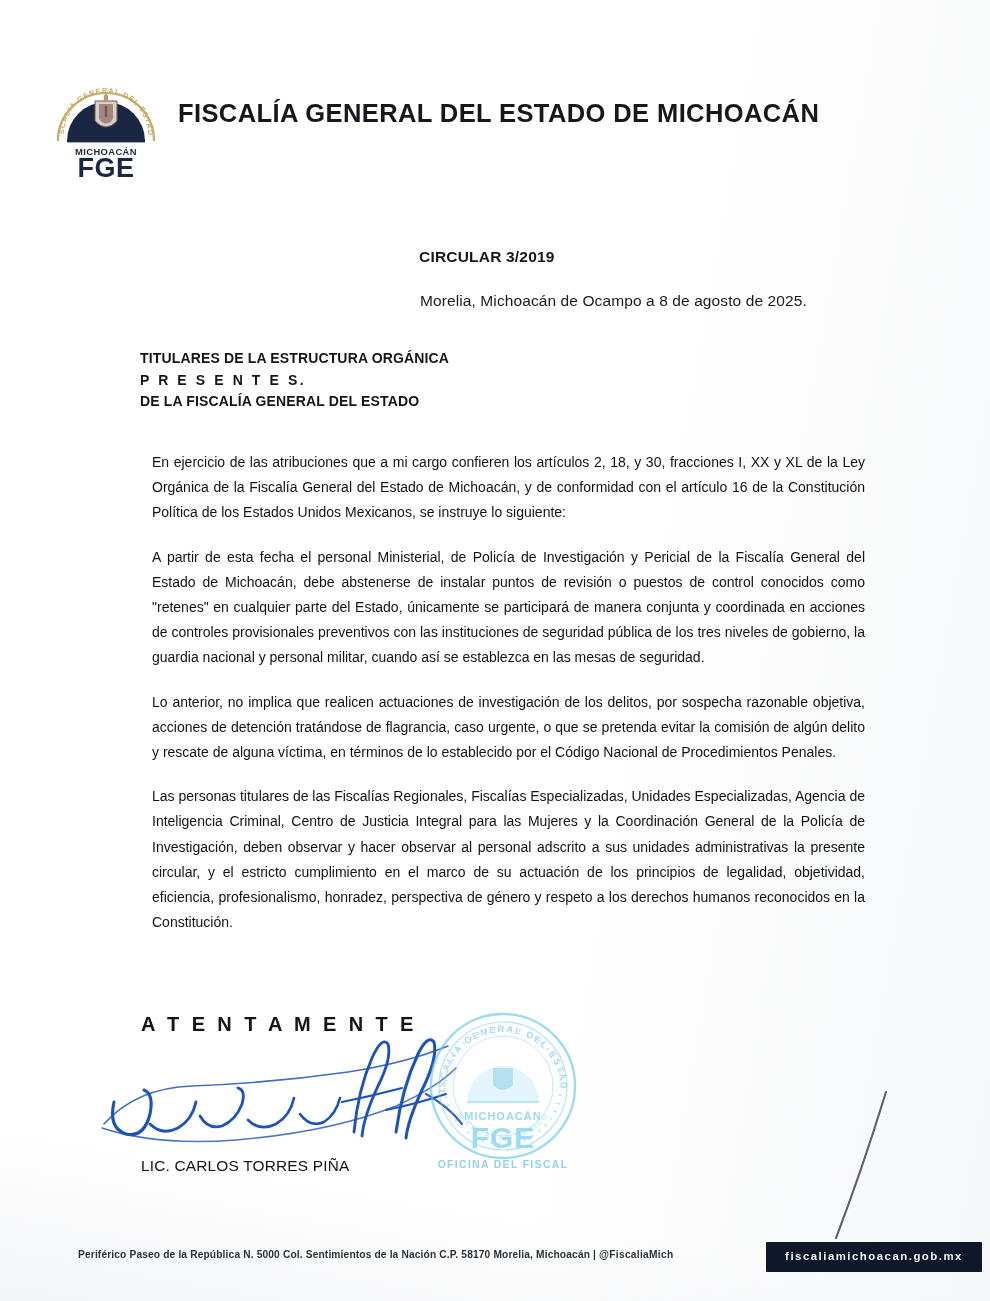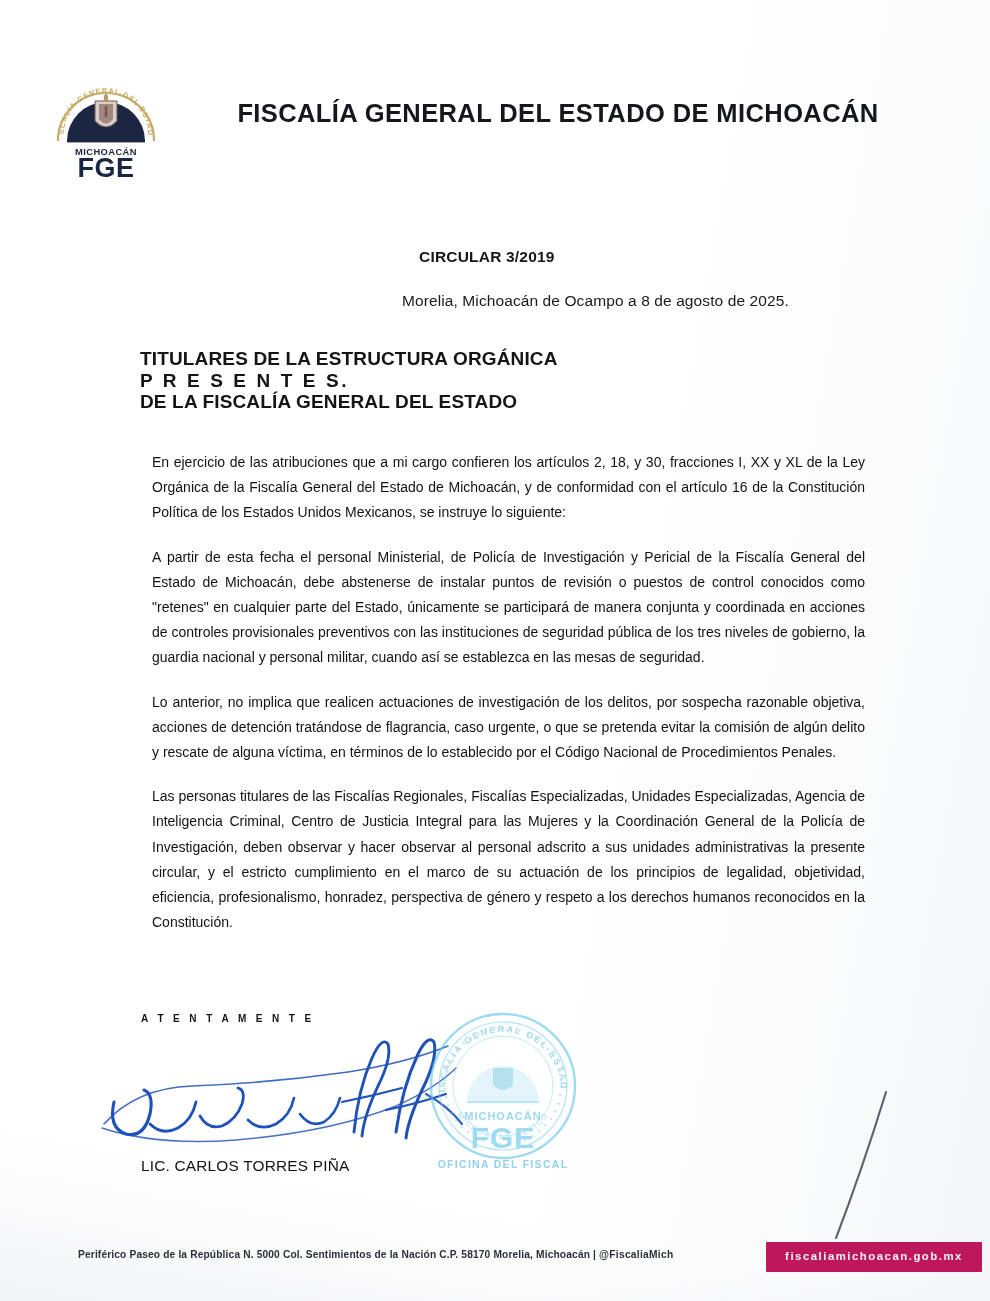--- a/index.html
+++ b/index.html
@@ -50,51 +50,50 @@
   .org-title {
     position: absolute;
     left: 126px;
     top: 36px;
     width: 760px;
     font-size: 25.5px;
     font-weight: bold;
     letter-spacing: 0.4px;
     color: #15171c;
     white-space: nowrap;
-    text-align: center;
   }
 
   
   .circular-no {
     position: absolute;
     left: 419px;
     top: 248px;
     font-size: 15.5px;
     font-weight: bold;
     letter-spacing: 0.2px;
     color: #161616;
   }
   .date-line {
     position: absolute;
-    left: 402px;
+    left: 420px;
     top: 292px;
     font-size: 15.5px;
     color: #1a1a1a;
     letter-spacing: 0.1px;
   }
 
   
   .addressee {
     position: absolute;
     left: 140px;
     top: 348px;
     width: 560px;
   }
   .addressee .ln {
-    font-size: 19px;
+    font-size: 14px;
     font-weight: bold;
     line-height: 21.5px;
     color: #151515;
     letter-spacing: 0.15px;
   }
   .addressee .ln.spaced {
     letter-spacing: 2.6px;
   }
 
   
@@ -112,21 +111,21 @@
     text-justify: inter-word;
     color: #121212;
   }
   .body-copy p:last-child { margin-bottom: 0; }
 
   
   .atentamente {
     position: absolute;
     left: 141px;
     top: 1013px;
-    font-size: 10px;
+    font-size: 20px;
     font-weight: bold;
     letter-spacing: 3.4px;
     color: #141414;
   }
 
   .sign-ink {
     position: absolute;
     left: 96px;
     top: 1028px;
     width: 370px;
@@ -187,21 +186,21 @@
   .footer-handle {
     font-weight: bold;
     letter-spacing: 0.3px;
   }
   .footer-url-box {
     position: absolute;
     left: 766px;
     top: 2px;
     width: 216px;
     height: 30px;
-    background: #be185d;
+    background: #0f172a;
     border-radius: 1px;
   }
   .footer-url-box .txt {
     position: absolute;
     left: 0; right: 0;
     top: 8px;
     text-align: center;
     font-size: 11.4px;
     font-weight: bold;
     letter-spacing: 1.5px;

